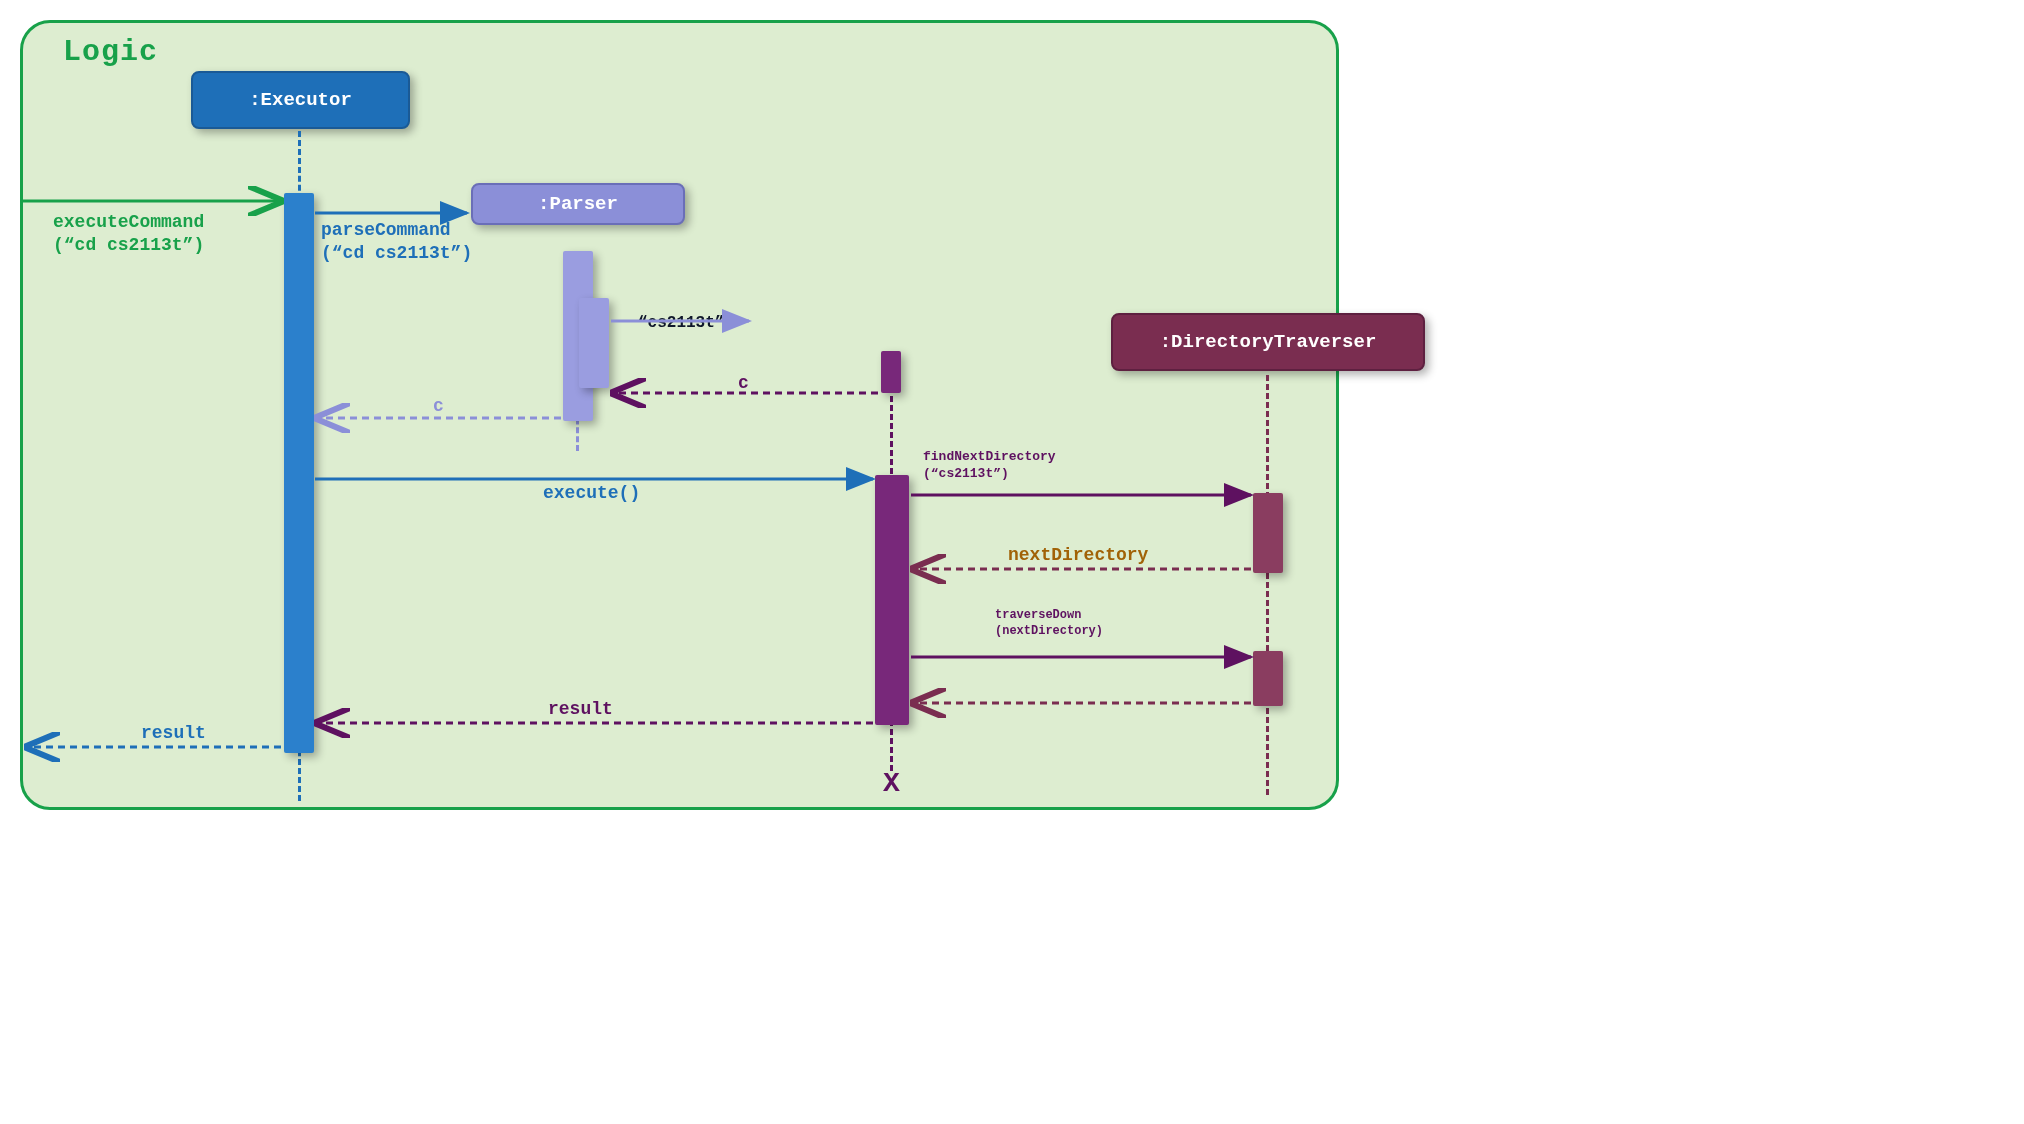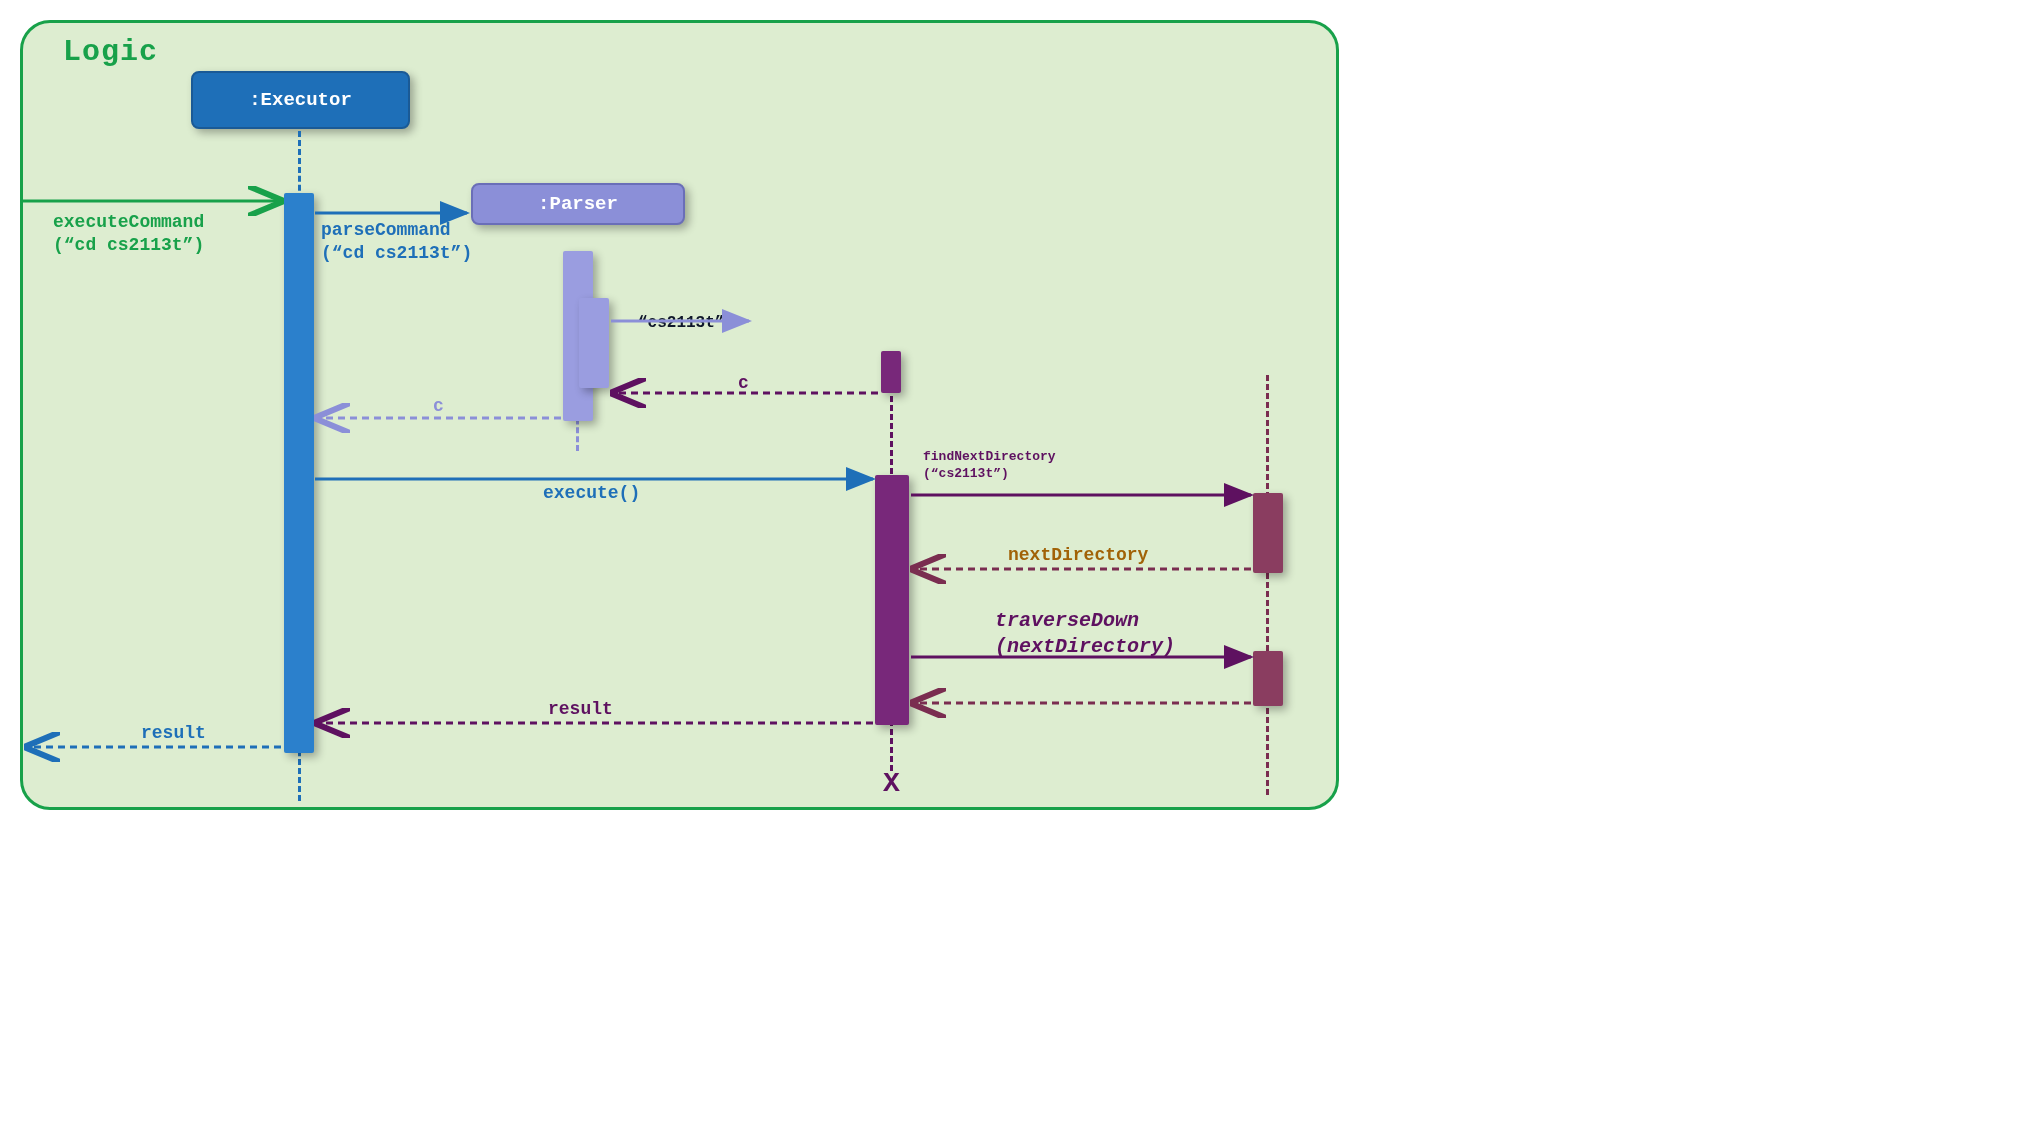--- a/index.html
+++ b/index.html
@@ -84,20 +84,21 @@
   }
 </style>
 </head>
 <body>
 
 <div class="frame">
   <div class="frame-label">Logic</div>
 
   <div class="participant executor-box">:Executor</div>
   <div class="participant parser-box">:Parser</div>
+  <div class="participant traverser-box">:DirectoryTraverser</div>
 
   <div class="lifeline" style="left:275px; top:108px; height:670px; border-color:#1e6fb8;"></div>
   <div class="lifeline" style="left:553px; top:228px; height:200px; border-color:#8b8fd8;"></div>
   <div class="lifeline" style="left:867px; top:328px; height:420px; border-color:#5e1160;"></div>
   <div class="lifeline" style="left:1243px; top:352px; height:420px; border-color:#7a2d50;"></div>
 
   <div class="activation" style="left:261px; top:170px; width:30px; height:560px; background:#2b80cc;"></div>
   <div class="activation" style="left:540px; top:228px; width:30px; height:170px; background:#9a9de0;"></div>
   <div class="activation" style="left:556px; top:275px; width:30px; height:90px; background:#9a9de0;"></div>
   <div class="activation" style="left:858px; top:328px; width:20px; height:42px; background:#78287a;"></div>
@@ -106,21 +107,21 @@
   <div class="activation" style="left:1230px; top:628px; width:30px; height:55px; background:#8a3d60;"></div>
 
   <div class="msg-label" style="left:30px; top:188px; color:#18a14a; font-size:18px; line-height:1.3;">executeCommand<br>(“cd cs2113t”)</div>
   <div class="msg-label" style="left:298px; top:196px; color:#1e6fb8; font-size:18px; line-height:1.3;">parseCommand<br>(“cd cs2113t”)</div>
   <div class="msg-label" style="left:615px; top:291px; color:#0f172a; font-size:16px;">“cs2113t”</div>
   <div class="msg-label" style="left:715px; top:350px; color:#5e1160; font-size:18px;">c</div>
   <div class="msg-label" style="left:410px; top:373px; color:#8b8fd8; font-size:18px;">c</div>
   <div class="msg-label" style="left:520px; top:460px; color:#1e6fb8; font-size:18px;">execute()</div>
   <div class="msg-label" style="left:900px; top:426px; color:#5e1160; font-size:13px; line-height:1.3;">findNextDirectory<br>(“cs2113t”)</div>
   <div class="msg-label" style="left:985px; top:522px; color:#a16207; font-size:18px;">nextDirectory</div>
-  <div class="msg-label" style="left:972px; top:585px; color:#5e1160; font-size:20px; line-height:1.3;font-style:italic;">traverseDown<br>(nextDirectory)</div>
+  <div class="msg-label" style="left:972px; top:585px; color:#5e1160; font-size:12px; line-height:1.3;">traverseDown<br>(nextDirectory)</div>
   <div class="msg-label" style="left:525px; top:676px; color:#5e1160; font-size:18px;">result</div>
   <div class="msg-label" style="left:118px; top:700px; color:#1e6fb8; font-size:18px;">result</div>
 
   <div class="destroy-x" style="left:860px; top:745px;">X</div>
 
   <svg class="arrows">
     <defs>
       <marker id="arrowGreen" markerWidth="12" markerHeight="10" refX="11" refY="5" orient="auto">
         <path d="M0,0 L12,5 L0,10" fill="none" stroke="#18a14a" stroke-width="2"></path>
       </marker>

